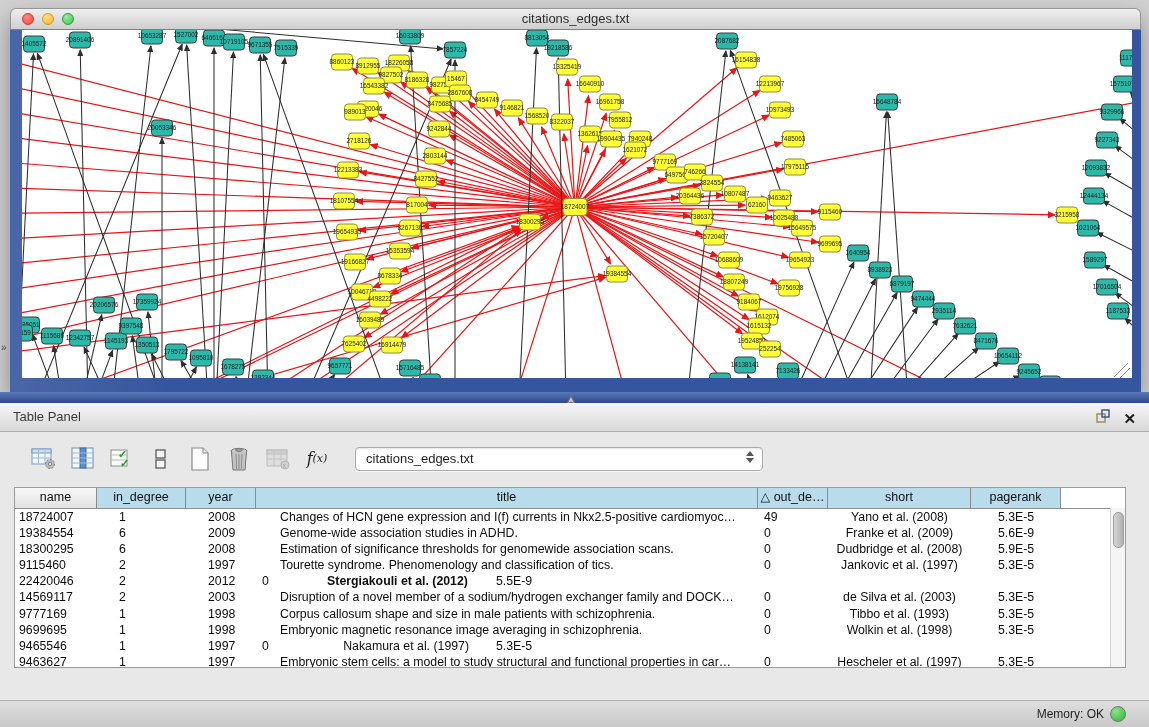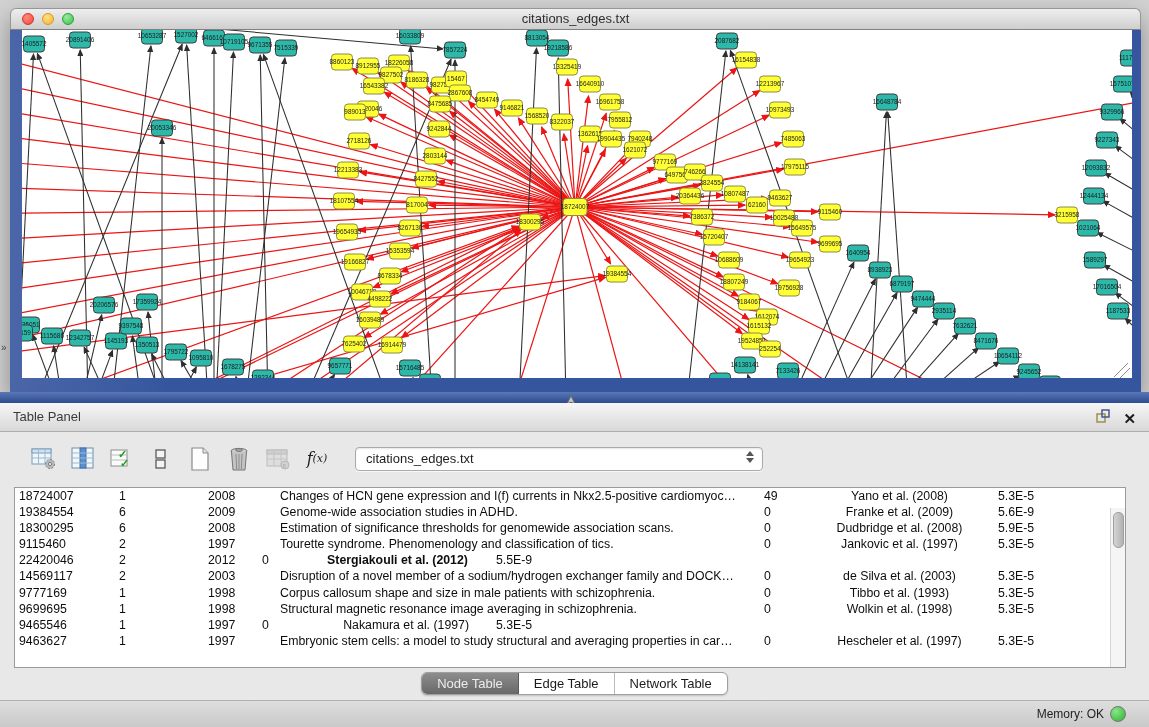--- a/index.html
+++ b/index.html
@@ -856,20 +856,30 @@
       <div class="combo">
         <span>citations_edges.txt</span>
         <span class="stepper">
             <i class="up"></i>
             <i class="dn"></i>
           </span>
       </div>
     </div>
 
     <div class="dtable">
+      <div class="thead" id="thead">
+          <div class="th plain" style="width: 82px;">name</div>
+          <div class="th" style="width: 89px;">in_degree</div>
+          <div class="th" style="width: 70px;">year</div>
+          <div class="th" style="width: 502px;">title</div>
+          <div class="th" style="width: 70px;">△ out_de…</div>
+          <div class="th" style="width: 143px;">short</div>
+          <div class="th" style="width: 90px;">pagerank</div>
+          <div class="th fill"></div>
+        </div>
       <div id="tbody">
           <div class="trow">
             <div class="td" style="width: 82px; padding-left: 4px;">18724007</div>
             <div class="td" style="width: 89px; padding-left: 22px;">1</div>
             <div class="td" style="width: 70px; padding-left: 22px;">2008</div>
             <div class="td" style="width: 502px; padding-left: 24px;">Changes of HCN gene expression and I(f) currents in Nkx2.5-positive cardiomyoc…</div>
             <div class="td" style="width: 70px; padding-left: 6px;">49</div>
             <div class="td" style="width: 143px; text-align: center;">Yano et al. (2008)</div>
             <div class="td" style="width: 90px; text-align: center;">5.3E-5</div>
           </div>
@@ -923,54 +933,47 @@
             <div class="td" style="width: 70px; padding-left: 22px;">1998</div>
             <div class="td" style="width: 502px; padding-left: 24px;">Corpus callosum shape and size in male patients with schizophrenia.</div>
             <div class="td" style="width: 70px; padding-left: 6px;">0</div>
             <div class="td" style="width: 143px; text-align: center;">Tibbo et al. (1993)</div>
             <div class="td" style="width: 90px; text-align: center;">5.3E-5</div>
           </div>
           <div class="trow">
             <div class="td" style="width: 82px; padding-left: 4px;">9699695</div>
             <div class="td" style="width: 89px; padding-left: 22px;">1</div>
             <div class="td" style="width: 70px; padding-left: 22px;">1998</div>
-            <div class="td" style="width: 502px; padding-left: 24px;">Structural magnetic resonance image averaging in schizophrenia.</div>
+            <div class="td" style="width: 502px; padding-left: 24px;">Embryonic magnetic resonance image averaging in schizophrenia.</div>
             <div class="td" style="width: 70px; padding-left: 6px;">0</div>
             <div class="td" style="width: 143px; text-align: center;">Wolkin et al. (1998)</div>
             <div class="td" style="width: 90px; text-align: center;">5.3E-5</div>
           </div>
           <div class="trow">
             <div class="td" style="width: 82px; padding-left: 4px;">9465546</div>
             <div class="td" style="width: 89px; padding-left: 22px;">1</div>
             <div class="td" style="width: 70px; padding-left: 22px;">1997</div>
             <div class="td" style="width: 70px; padding-left: 6px;">0</div>
             <div class="td" style="width: 143px; text-align: right;">Nakamura et al. (1997)</div>
             <div class="td" style="width: 90px; text-align: center;">5.3E-5</div>
           </div>
           <div class="trow">
             <div class="td" style="width: 82px; padding-left: 4px;">9463627</div>
             <div class="td" style="width: 89px; padding-left: 22px;">1</div>
             <div class="td" style="width: 70px; padding-left: 22px;">1997</div>
-            <div class="td" style="width: 502px; padding-left: 24px;">Embryonic stem cells: a model to study structural and averaging properties in car…</div>
+            <div class="td" style="width: 502px; padding-left: 24px;">Embryonic stem cells: a model to study structural and functional properties in car…</div>
             <div class="td" style="width: 70px; padding-left: 6px;">0</div>
             <div class="td" style="width: 143px; text-align: center;">Hescheler et al. (1997)</div>
             <div class="td" style="width: 90px; text-align: center;">5.3E-5</div>
           </div>
         </div>
       <div class="vscroll">
         <div class="vthumb"></div>
       </div>
     </div>
 
-    <div class="tabsbar">
-      <div class="seg" id="tabs">
-          <div class="tab sel">Node Table</div>
-          <div class="tab">Edge Table</div>
-          <div class="tab">Network Table</div>
-        </div>
-    </div>
   </div>
 
   <div class="status">
     <span class="mem">Memory: OK</span>
     <span class="dot"></span>
   </div>
 </div>
 
 </body></html>

